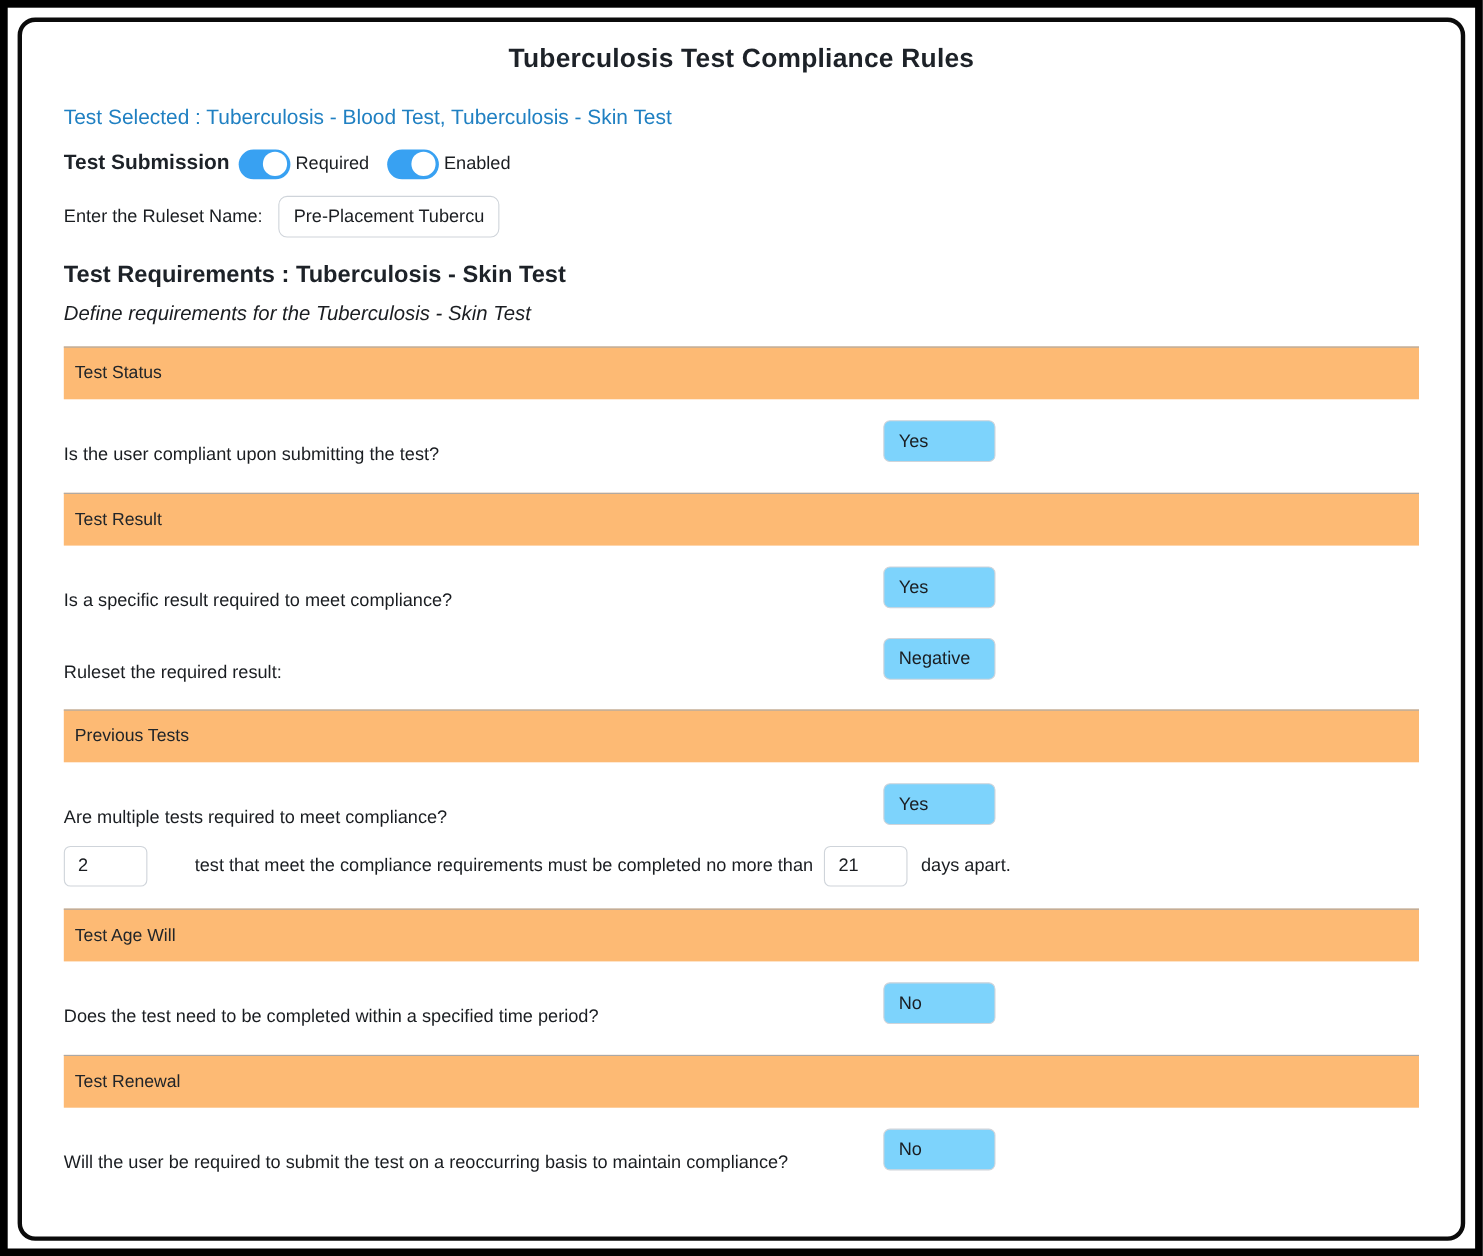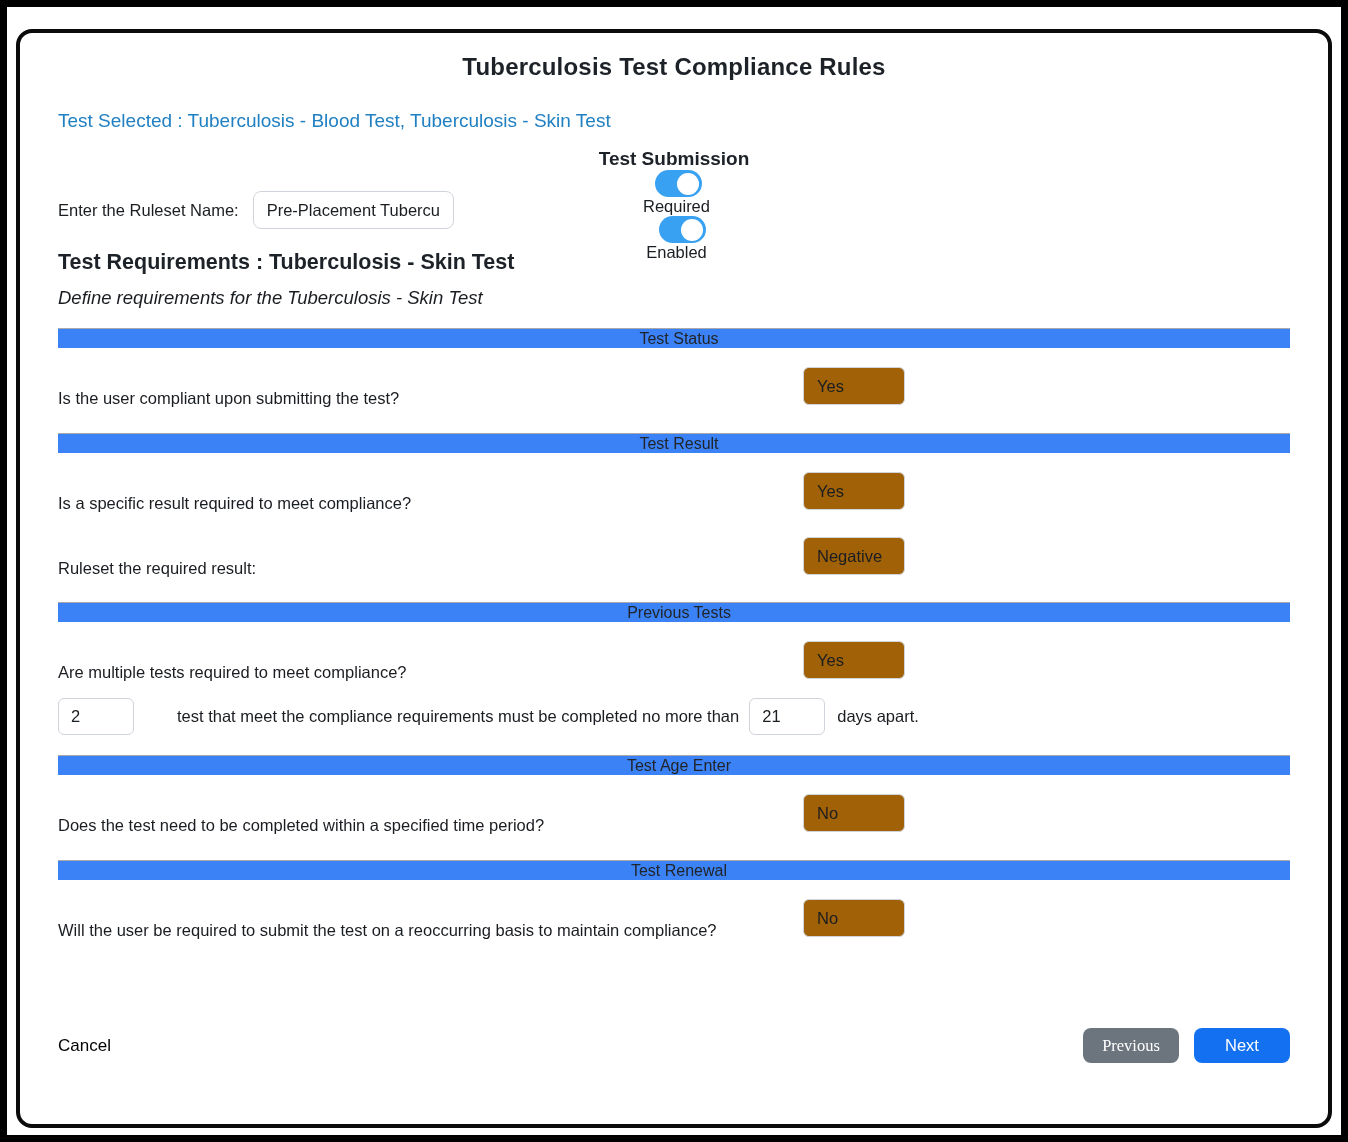--- a/index.html
+++ b/index.html
@@ -12,35 +12,34 @@
     overflow:hidden;
   }
   .white-mat { position:absolute; inset:7px; background:#fff; }
   .panel {
     position:absolute; inset:9px 9px 7px 9px;
     background:#fff;
     border:4px solid #0b0b0b;
     border-radius:16px;
     padding:0 38px;
     overflow:hidden;
-    margin-top:13px;
   }
   .page-title {
     margin-top:20px;
     text-align:center;
     font-size:24px; font-weight:700; color:#1d2228;
     letter-spacing:.2px;
   }
   .test-selected {
     margin-top:29px;
     font-size:19px; font-weight:500; color:#2080c2;
   }
   .submission-row {
     margin-top:16px;
-    display:flex; align-items:center; height:28px;flex-direction:column;
+    display:flex; align-items:center; height:28px;
   }
   .submission-label { font-size:19px; font-weight:600; color:#1d2228; }
   .toggle {
     width:47px; height:27px; border-radius:14px;
     background:#38a1f2; position:relative; margin-left:8px;
     cursor:pointer; flex:0 0 auto;
   }
   .toggle .knob {
     position:absolute; top:2.5px; right:2.5px;
     width:22px; height:22px; border-radius:50%; background:#fff;
@@ -51,36 +50,36 @@
   .ruleset-label { font-size:16.5px; color:#1a1d21; }
   .ruleset-input {
     margin-left:14px; width:201px; height:38px;
     border:1px solid #cfd4da; border-radius:8px;
     font-family:inherit; font-size:16.5px; color:#1a1d21;
     padding:0 13px; outline:none; background:#fff;
   }
   .req-heading { margin-top:21px; font-size:21.5px; font-weight:700; color:#1d2228; }
   .req-subheading { margin-top:12px; font-size:18.5px; font-style:italic; color:#1a1d21; }
   .section-bar {
-    height:20px; background:#3b82f6;
+    height:48px; background:#fdba74;
     border-top:1px solid #a9a9a9;
     display:flex; align-items:center; padding-left:10px;
-    font-size:16px; color:#212529;justify-content:center;
+    font-size:16px; color:#212529;
   }
   .q-row { position:relative; height:38px; }
   .q-text {
     position:absolute; left:0; top:12px; height:38px;
     display:flex; align-items:center; font-size:16.5px; color:#1a1d21;
   }
   .answer-box {
     position:absolute; left:745px; top:0;
     width:102px; height:38px;
     border:1px solid #cfd4da; border-radius:6px;
     font-family:inherit; font-size:16.5px; color:#1a1d21;
-    padding:0 13px; outline:none; background:#a16207;
+    padding:0 13px; outline:none; background:#7dd3fc;
   }
   .mt19 { margin-top:19px; } .mt20 { margin-top:20px; } .mt27 { margin-top:27px; } .mt28 { margin-top:28px; }
   .inline-rule { display:flex; align-items:center; height:37px; font-size:16.5px; color:#1a1d21; }
   .num-input {
     width:76px; height:37px;
     border:1px solid #cfd4da; border-radius:6px;
     font-family:inherit; font-size:16.5px; color:#1a1d21;
     padding:0 12px; outline:none; background:#fff; flex:0 0 auto;
   }
   .inline-mid { margin-left:43px; margin-right:10px; }
@@ -153,21 +152,21 @@
       <input class="answer-box" value="Yes" style="">
     </div>
     <div class="inline-rule mt19">
       <input class="num-input" value="2" style="">
       <span class="inline-mid">test that meet the compliance requirements must be completed no more than</span>
       <input class="num-input" value="21" style="">
       <span class="inline-end">days apart.</span>
     </div>
 
     <div class="section-bar mt20">
-      <span>Test Age Enter</span>
+      <span>Test Age Will</span>
     </div>
     <div class="q-row mt19">
       <span class="q-text">Does the test need to be completed within a specified time period?</span>
       <input class="answer-box" value="No" style="">
     </div>
 
     <div class="section-bar mt28">
       <span>Test Renewal</span>
     </div>
     <div class="q-row mt19">

